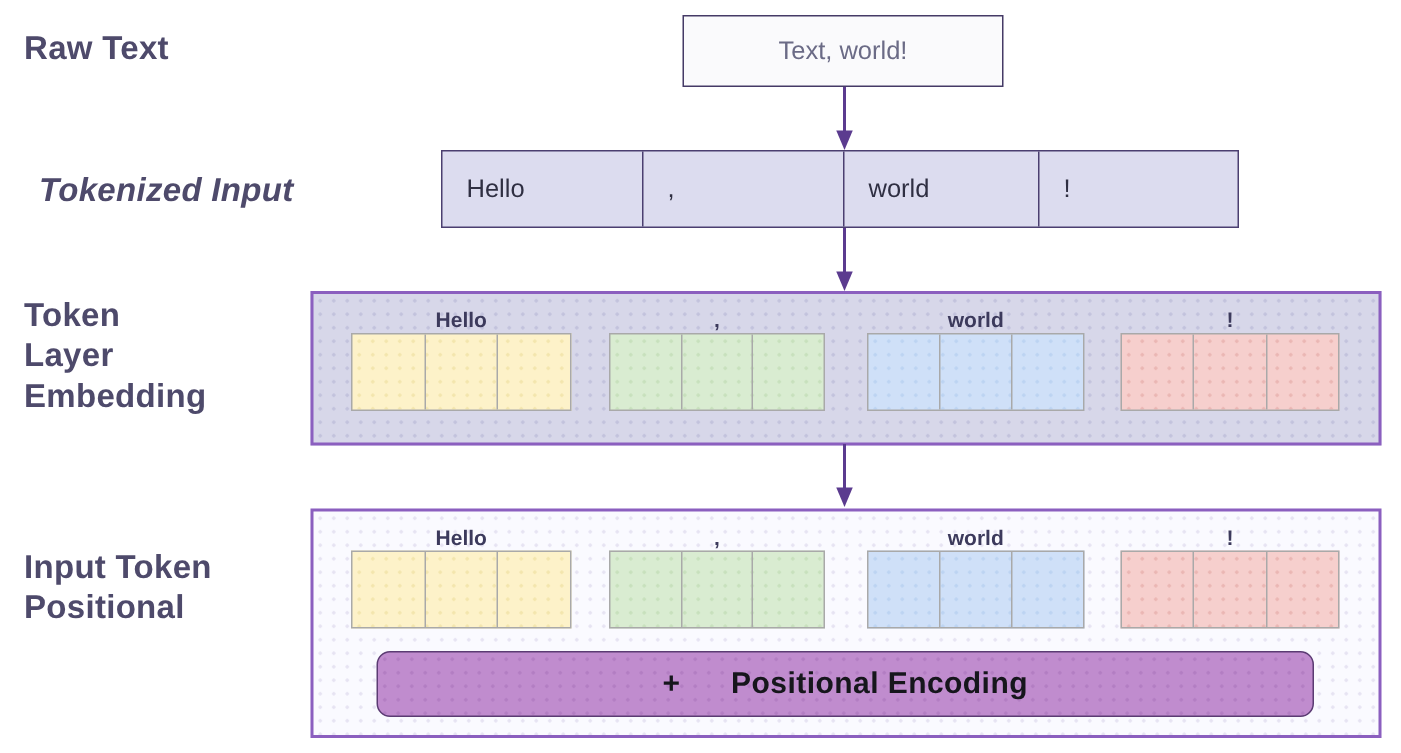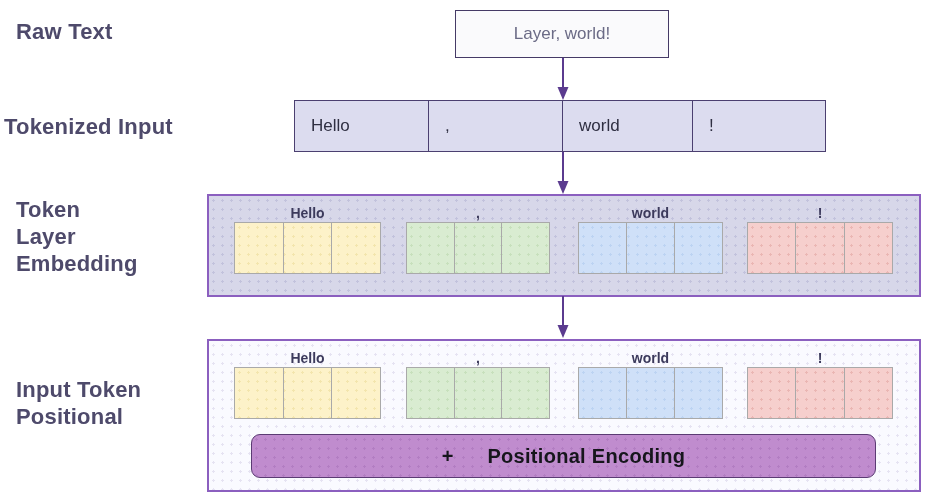--- a/index.html
+++ b/index.html
@@ -17,23 +17,23 @@
   
   .row-label {
     position: absolute;
     color: #4e4a6b;
     font-weight: bold;
     font-size: 22px;
     line-height: 27px;
     letter-spacing: 0.2px;
   }
   #label-raw-text      { left: 16px; top: 18px; }
-  #label-tokenized     { left: 4px; top: 113px; }
+  #label-tokenized     { left: 26px; top: 113px; font-style: italic; }
   #label-token-emb     { left: 16px; top: 196px; width: 180px; }
-  #label-input-emb     { left: 16px; top: 376px; width: 190px; }
+  #label-input-emb     { left: 16px; top: 364px; width: 190px; }
 
   
   #raw-text-box {
     position: absolute;
     left: 455px; top: 10px;
     width: 214px; height: 48px;
     box-sizing: border-box;
     border: 1.6px solid #453a66;
     background: #fafafc;
     display: flex; align-items: center; justify-content: center;
@@ -156,21 +156,21 @@
   }
 </style>
 </head>
 <body>
 
 <div id="stage">
 
   <div class="row-label" id="label-raw-text">Raw Text</div>
 
   <div id="raw-text-box">
-    <span>Layer, world!</span>
+    <span>Text, world!</span>
   </div>
 
   <div class="arrow" id="arrow-1">
     <svg width="14" height="44" viewBox="0 0 14 44" aria-hidden="true">
       <line x1="7" y1="0" x2="7" y2="30" stroke="#5b3b8f" stroke-width="2"></line>
       <polygon points="7,42 1.5,29 12.5,29" fill="#5b3b8f"></polygon>
     </svg>
   </div>
 
   <div class="row-label" id="label-tokenized">Tokenized Input</div>

